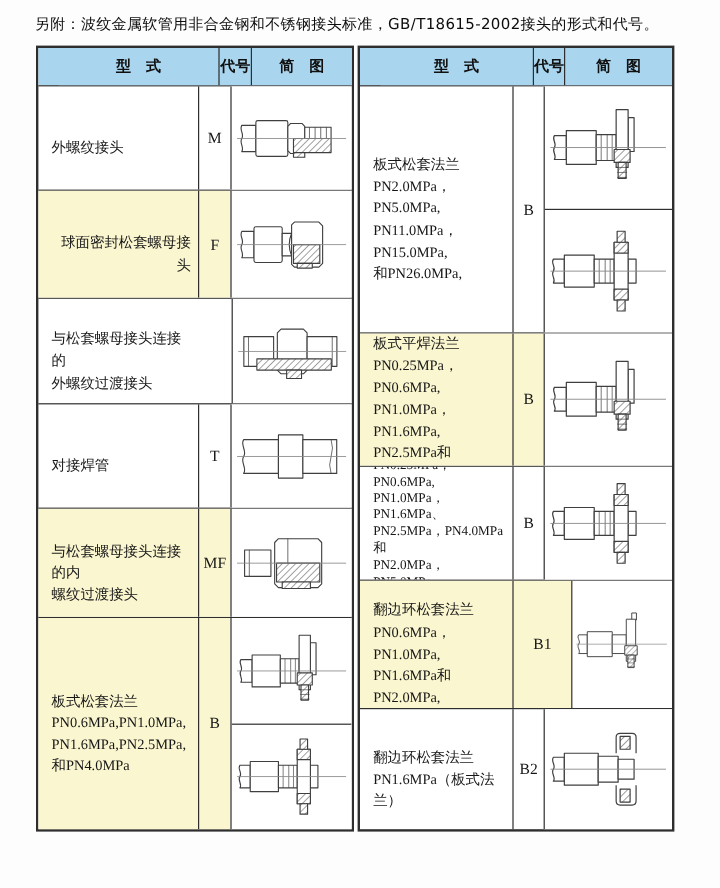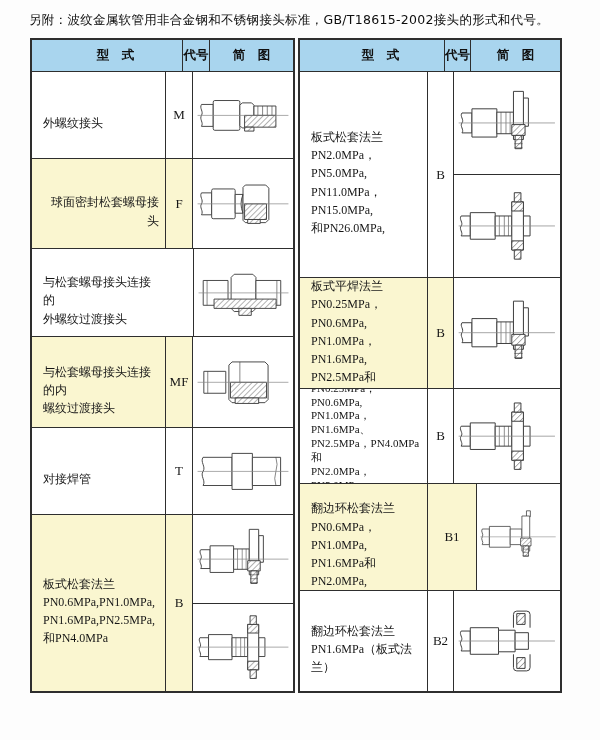--- a/index.html
+++ b/index.html
@@ -129,60 +129,60 @@
     <path d="M44 22 l4 -4 h24 l4 4 v40 l-4 4 h-24 l-4 -4 Z" fill="#fff"></path>
     <rect x="76" y="26" width="32" height="32" fill="#fff"></rect>
     <path d="M103 26 v32" fill="none" stroke-width="0.8"></path>
     <rect x="22" y="50" width="80" height="12" fill="url(#h3)"></rect>
     <rect x="54" y="62" width="16" height="9" fill="url(#h3)"></rect>
                 <line x1="2" y1="42" x2="118" y2="42" stroke="#888" stroke-width="0.9"></line>
               </svg>
             </div>
           </div>
         </div>
+        <div class="row" style="height: 87px;">
+          <div class="c c-type" style="width: 133px;">对接焊管</div>
+          <div class="c c-code" style="width: 27px;">T</div>
+          <div class="c c-diag">
+            <div class="diag">
+              <svg viewBox="0 0 120 84" preserveAspectRatio="xMidYMid meet" stroke="#3f3f3f" stroke-width="1.2" stroke-linejoin="round" fill="none">
+                <defs>
+                  <pattern id="h5" patternUnits="userSpaceOnUse" width="5" height="5" patternTransform="rotate(45)">
+                    <rect width="5" height="5" fill="#fff" stroke="none"></rect>
+                    <line x1="0" y1="0" x2="0" y2="5" stroke="#666" stroke-width="1.3"></line>
+                  </pattern>
+                </defs>
+    <path d="M46 24 H9 c-4 6 4 12 0 18 c-4 6 4 12 0 18 H46 Z" fill="#fff"></path>
+    <rect x="46" y="19" width="26" height="46" fill="#fff"></rect>
+    <rect x="72" y="24" width="36" height="36" fill="#fff"></rect>
+    <path d="M102 24 q3 9 0 18 q-3 9 0 18" fill="none" stroke-width="0.8"></path>
+                <line x1="2" y1="42" x2="118" y2="42" stroke="#888" stroke-width="0.9"></line>
+              </svg>
+            </div>
+          </div>
+        </div>
         <div class="row" style="height: 91px;">
           <div class="c c-type hl-bg" style="width: 133px;">与松套螺母接头连接的内
 螺纹过渡接头</div>
           <div class="c c-code hl-bg" style="width: 27px;">MF</div>
           <div class="c c-diag">
             <div class="diag">
               <svg viewBox="0 0 120 84" preserveAspectRatio="xMidYMid meet" stroke="#3f3f3f" stroke-width="1.2" stroke-linejoin="round" fill="none">
                 <defs>
                   <pattern id="h4" patternUnits="userSpaceOnUse" width="5" height="5" patternTransform="rotate(45)">
                     <rect width="5" height="5" fill="#fff" stroke="none"></rect>
                     <line x1="0" y1="0" x2="0" y2="5" stroke="#666" stroke-width="1.3"></line>
                   </pattern>
                 </defs>
     <rect x="10" y="28" width="28" height="28" fill="#fff"></rect>
     <path d="M15 28 v28" fill="none" stroke-width="0.8"></path>
     <path d="M42 20 l4 -4 h42 l4 4 v44 l-4 4 h-42 l-4 -4 Z" fill="#fff"></path>
     <path d="M56 16 v52" fill="none" stroke-width="0.8"></path>
     <rect x="44" y="42" width="46" height="20" fill="url(#h4)"></rect>
     <rect x="50" y="62" width="30" height="7" fill="url(#h4)"></rect>
-                <line x1="2" y1="42" x2="118" y2="42" stroke="#888" stroke-width="0.9"></line>
-              </svg>
-            </div>
-          </div>
-        </div>
-        <div class="row" style="height: 87px;">
-          <div class="c c-type" style="width: 133px;">对接焊管</div>
-          <div class="c c-code" style="width: 27px;">T</div>
-          <div class="c c-diag">
-            <div class="diag">
-              <svg viewBox="0 0 120 84" preserveAspectRatio="xMidYMid meet" stroke="#3f3f3f" stroke-width="1.2" stroke-linejoin="round" fill="none">
-                <defs>
-                  <pattern id="h5" patternUnits="userSpaceOnUse" width="5" height="5" patternTransform="rotate(45)">
-                    <rect width="5" height="5" fill="#fff" stroke="none"></rect>
-                    <line x1="0" y1="0" x2="0" y2="5" stroke="#666" stroke-width="1.3"></line>
-                  </pattern>
-                </defs>
-    <path d="M46 24 H9 c-4 6 4 12 0 18 c-4 6 4 12 0 18 H46 Z" fill="#fff"></path>
-    <rect x="46" y="19" width="26" height="46" fill="#fff"></rect>
-    <rect x="72" y="24" width="36" height="36" fill="#fff"></rect>
-    <path d="M102 24 q3 9 0 18 q-3 9 0 18" fill="none" stroke-width="0.8"></path>
                 <line x1="2" y1="42" x2="118" y2="42" stroke="#888" stroke-width="0.9"></line>
               </svg>
             </div>
           </div>
         </div>
         <div class="row" style="height: 177px;">
           <div class="c c-type hl-bg" style="width: 133px;">板式松套法兰
 PN0.6MPa,PN1.0MPa,
 PN1.6MPa,PN2.5MPa,
 和PN4.0MPa</div>

